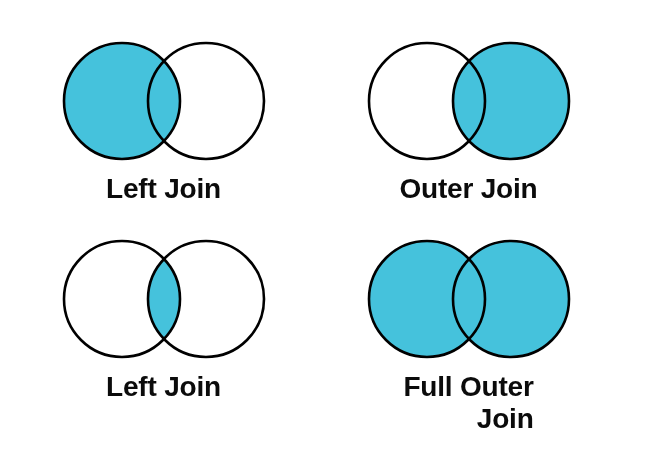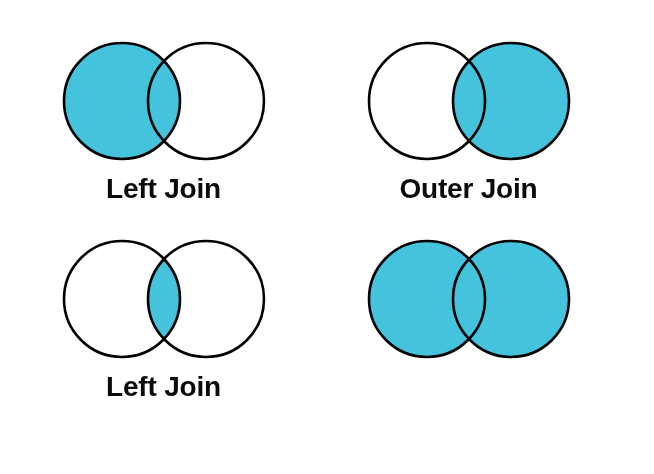--- a/index.html
+++ b/index.html
@@ -118,15 +118,17 @@
           </clipPath>
       </defs>
       <circle cx="64" cy="63" r="58" fill="#45C2DC"></circle>
       <circle cx="148" cy="63" r="58" fill="#45C2DC"></circle>
       <g clip-path="url(#clipL-foj)">
         <circle cx="148" cy="63" r="58" fill="#45C2DC"></circle>
       </g>
       <circle cx="64" cy="63" r="58" fill="none" stroke="#000000" stroke-width="2.6"></circle>
       <circle cx="148" cy="63" r="58" fill="none" stroke="#000000" stroke-width="2.6"></circle>
     </svg>
+    <div class="venn-label">Full Outer
+Join</div>
   </div>
 
 </div>
 
 </body></html>

